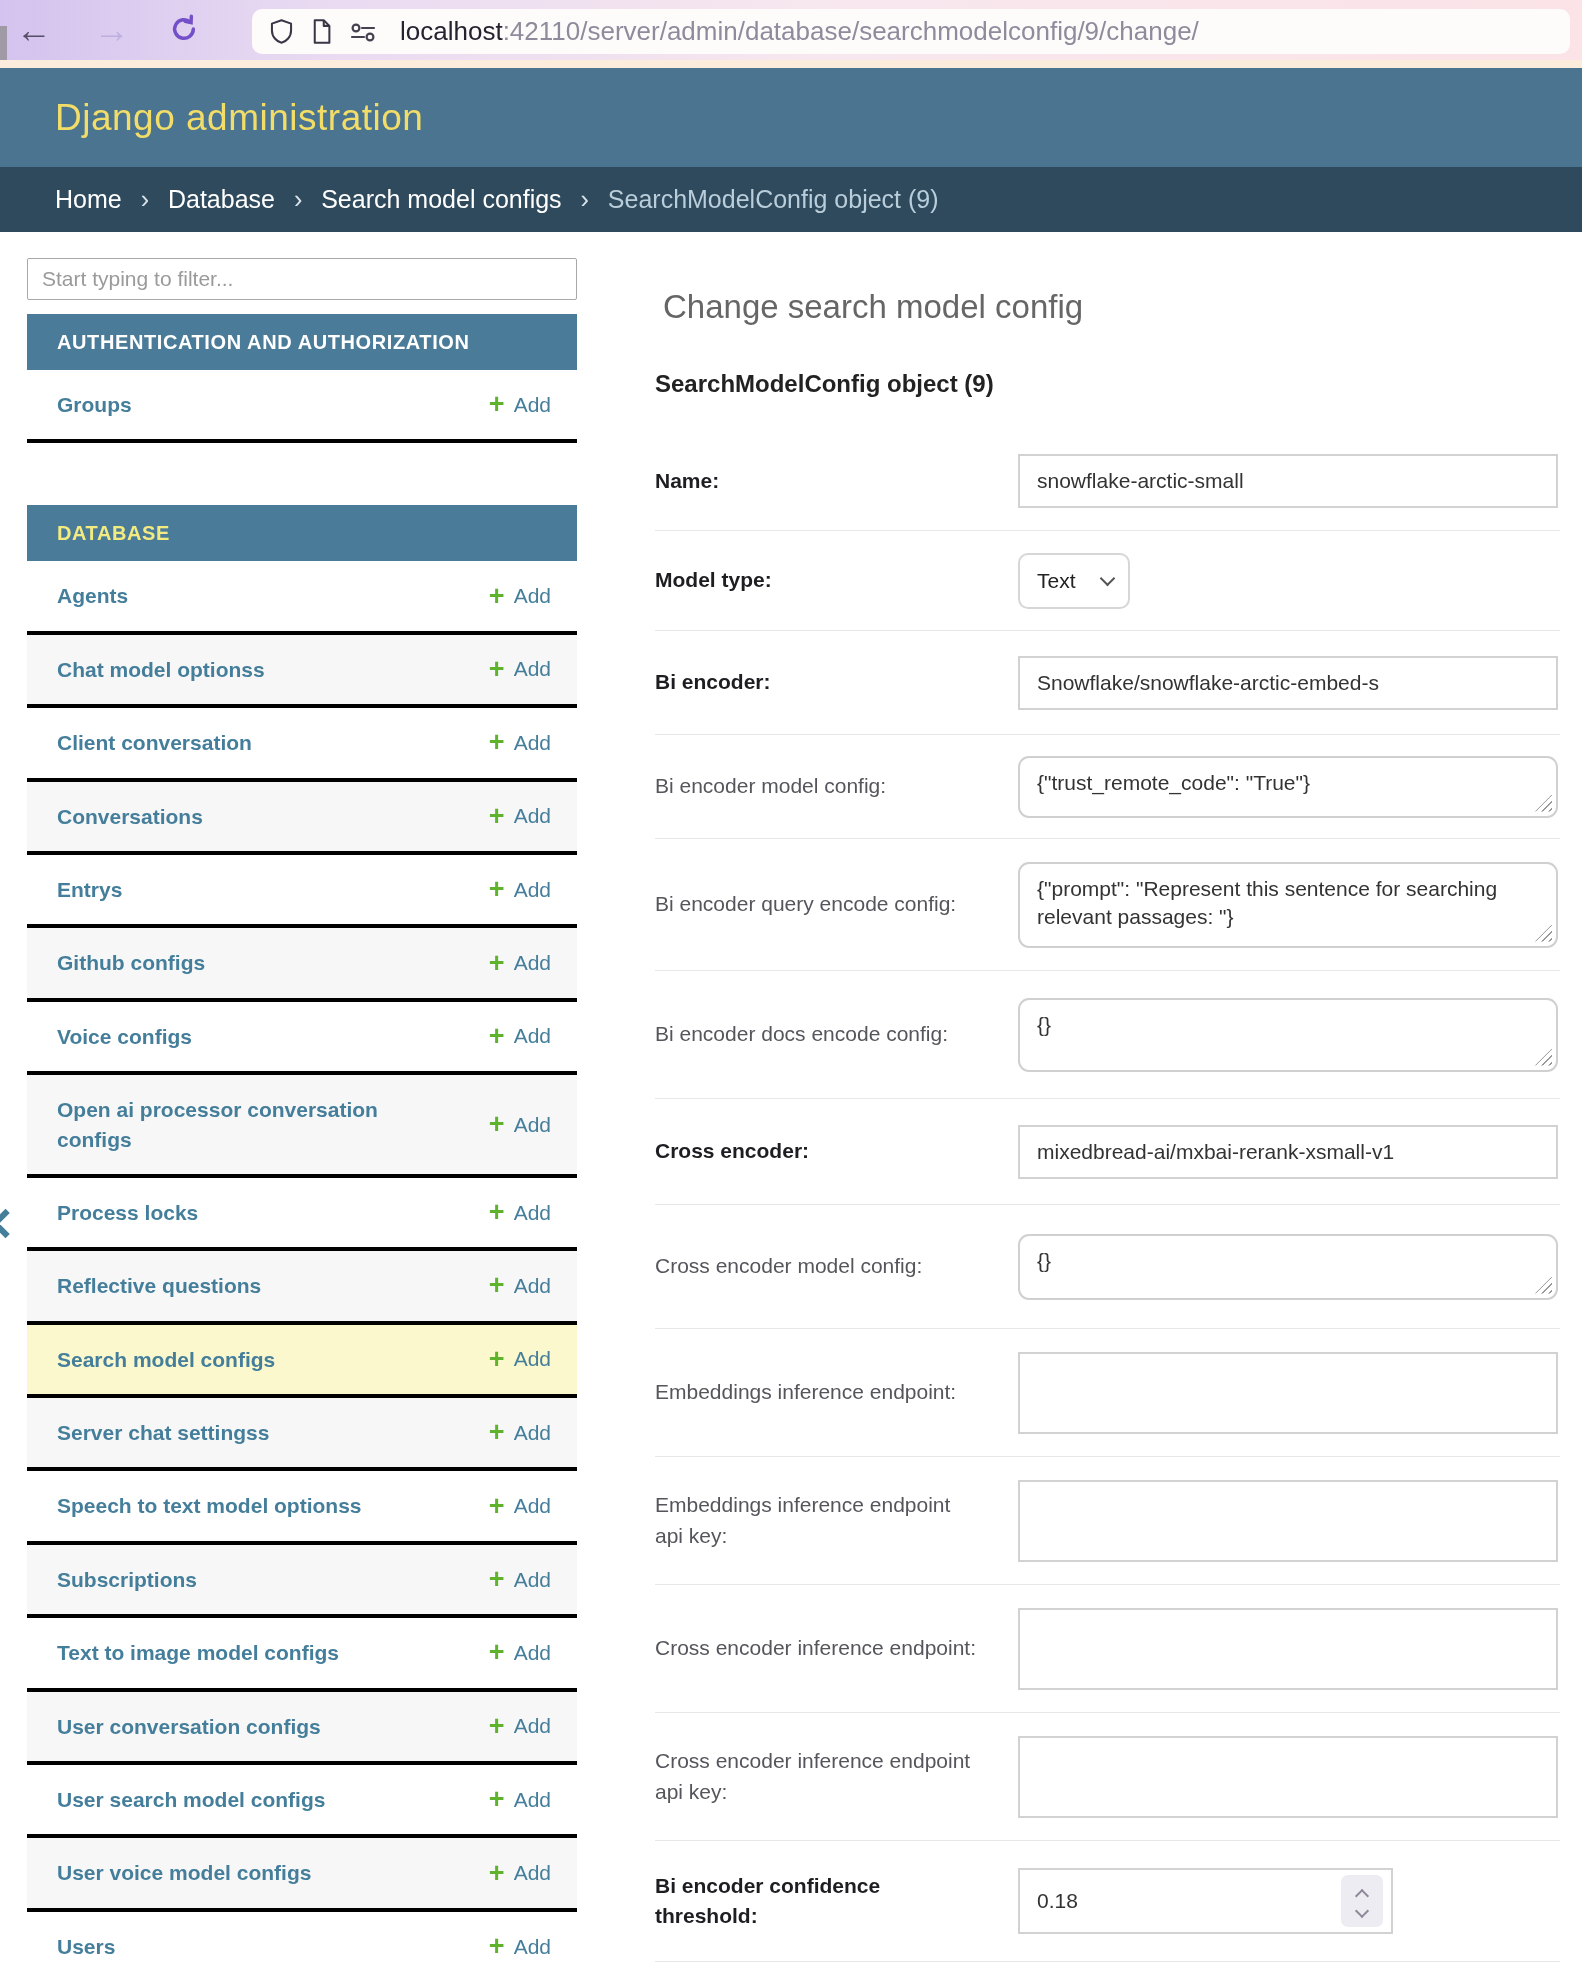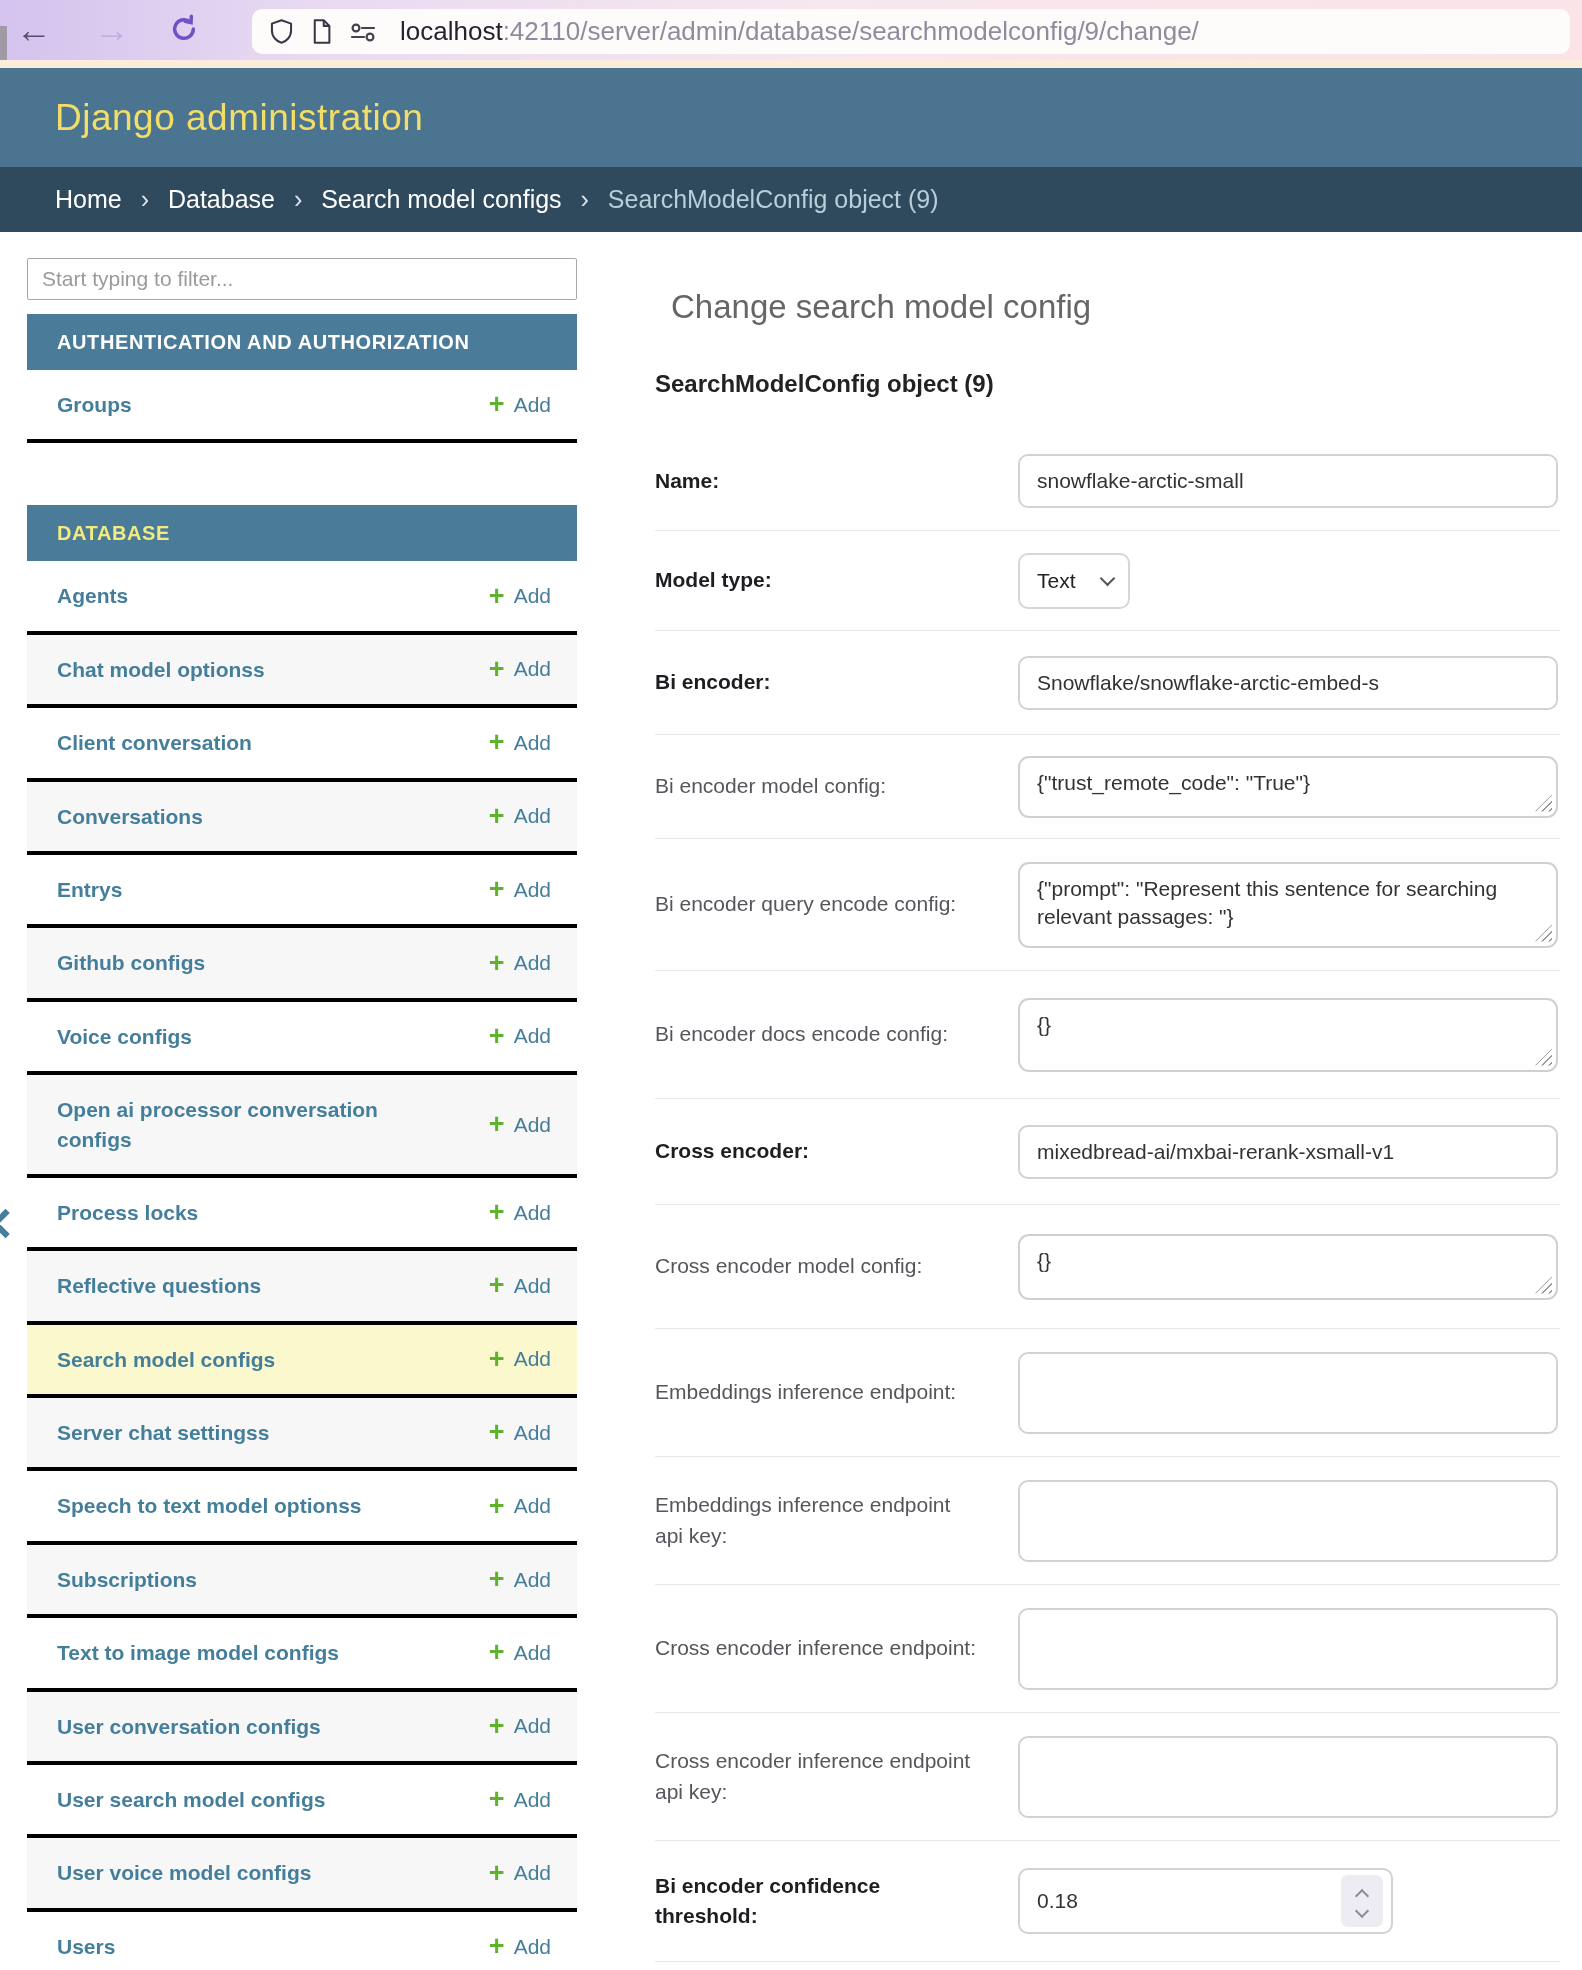--- a/index.html
+++ b/index.html
@@ -48,31 +48,31 @@
   .mrow.alt { background:#f7f7f7; }
   .mrow.sel { background:#fbf8cd; }
   .mlink { color:#447e9b; font-weight:bold; font-size:21px; max-width:368px; line-height:1.4; display:inline-block; }
   .addlink { color:#447e9b; font-size:21px; display:flex; align-items:center; gap:9px; flex-shrink:0; }
   .plus { color:#5fb32c; font-weight:bold; font-size:27px; line-height:1; }
   .collapse-chev { position:absolute; left:-5px; top:1213px; width:15px; height:15px;
     border-left:6px solid #447e9b; border-bottom:6px solid #447e9b; transform:rotate(45deg); }
 
   
   .main { position:absolute; left:655px; top:280px; right:0; }
-  .page-title { font-size:33px; color:#666666; font-weight:400; margin:8px 16px 0; }
+  .page-title { font-size:33px; color:#666666; font-weight:400; margin:8px 8px 0; }
   .obj-title { font-size:24px; color:#222222; font-weight:bold; margin:44px 0 0; }
   .fields { margin-top:34px; padding-right:22px; }
   .frow { display:flex; align-items:center; border-top:1px solid #e7e7e7; box-sizing:border-box; }
   .frow:first-child { border-top:none; }
   .frow:last-child { border-bottom:1px solid #e7e7e7; }
   .flabel { width:363px; box-sizing:border-box; padding-right:34px; font-size:21px;
     color:#55555c; line-height:1.45; }
   .flabel.req { color:#1d1d22; font-weight:bold; }
   .fctl { position:relative; }
-  .tin { box-sizing:border-box; border:2px solid #d2d2d2; border-radius:10px; font-size:21px;
+  .tin { box-sizing:border-box; border:2px solid #d2d2d2; border-radius:0; font-size:21px;
     color:#333; padding:0 17px; font-family:inherit; background:#fff; width:540px; outline:none; }
   .tjson { box-sizing:border-box; border:2px solid #d0d0d0; border-radius:11px; font-size:21px;
     color:#333; padding:11px 17px; background:#fff; width:540px; position:relative;
     line-height:1.38; overflow:hidden; word-break:break-word; }
   .rhandle { position:absolute; right:4px; bottom:4px; width:17px; height:17px;
     clip-path:polygon(100% 0,100% 100%,0 100%);
     background:repeating-linear-gradient(135deg,#999 0 1.8px,transparent 1.8px 5.2px); }
   .selbox { width:112px; height:56px; border:2px solid #d6d6d6; border-radius:10px;
     display:flex; align-items:center; justify-content:space-between;
     padding:0 15px 0 17px; box-sizing:border-box; font-size:21px; color:#222; background:#fff; }

